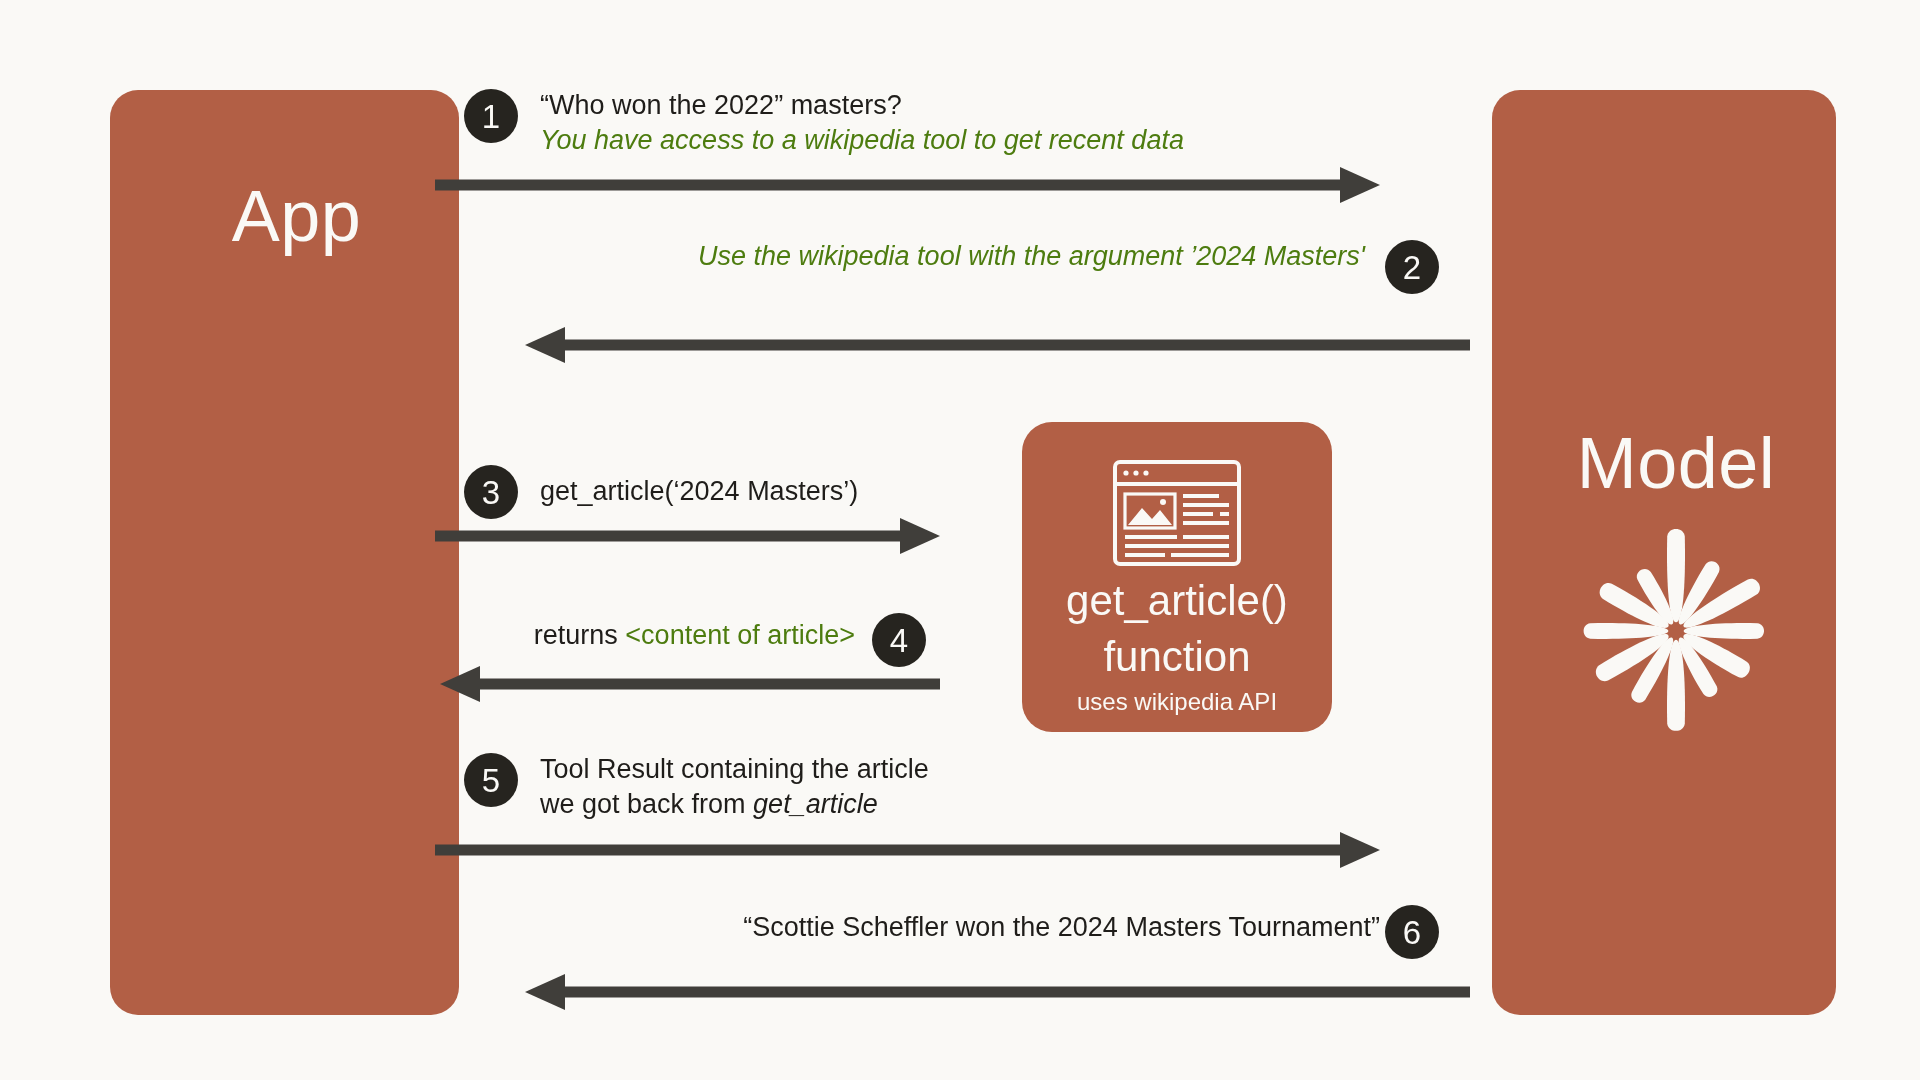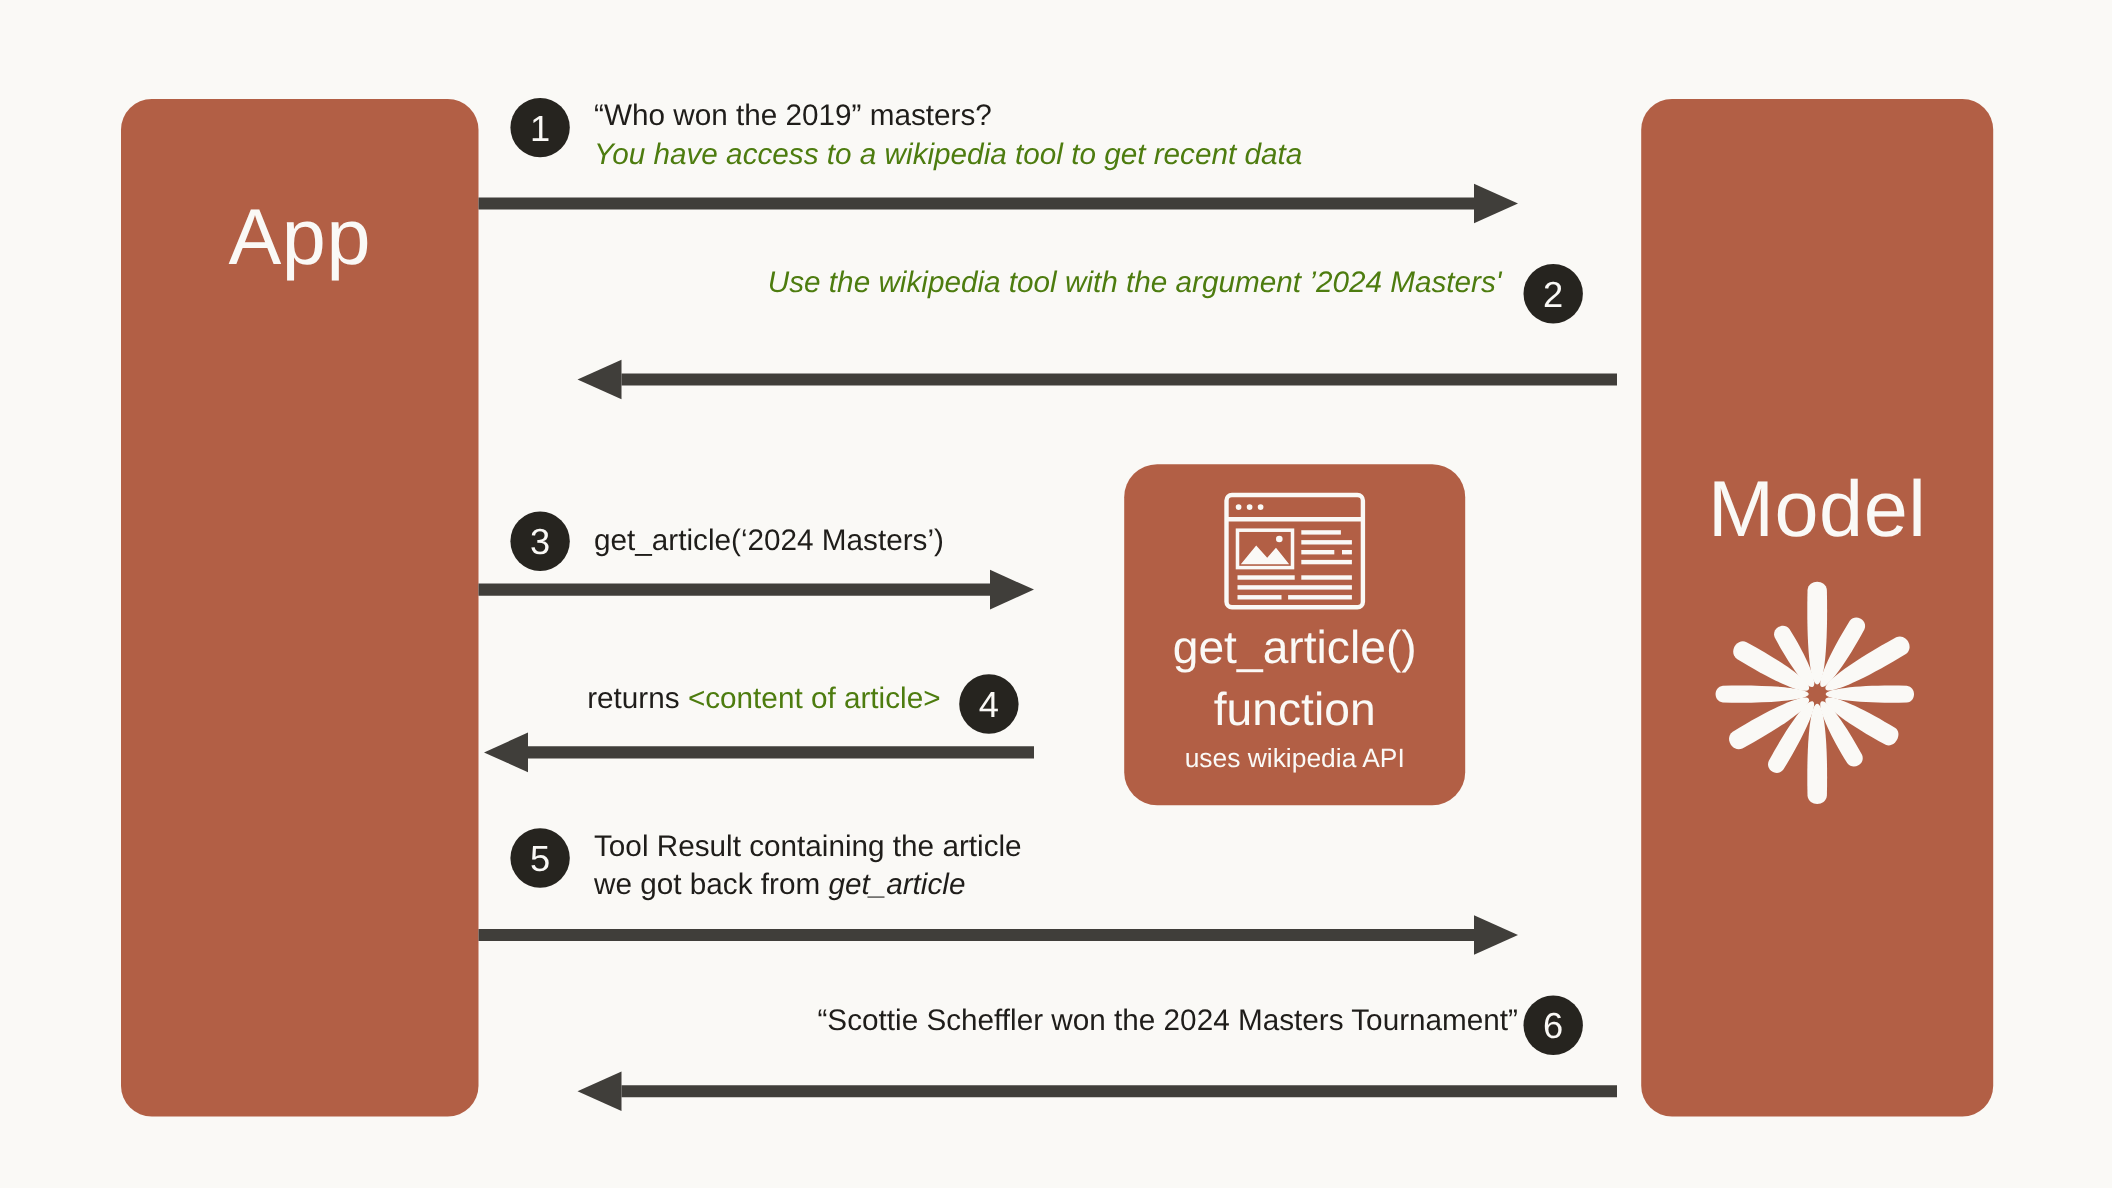--- a/index.html
+++ b/index.html
@@ -21,20 +21,21 @@
     background: #faf9f6;
   }
 
   
   .pillar {
     position: absolute;
     background: #b25f45;
     border-radius: 28px;
     display: flex;
     justify-content: center;
+    padding-left: 24px;
   }
   .pillar-label {
     color: #faf9f6;
     font-size: 72px;
     font-weight: 400;
     letter-spacing: 0.5px;
     line-height: 1;
     white-space: nowrap;
   }
   #pillar-app {
@@ -107,21 +108,21 @@
     left: 1022px;
     top: 422px;
     width: 310px;
     height: 310px;
     background: #b25f45;
     border-radius: 30px;
     display: flex;
     flex-direction: column;
     align-items: center;
     justify-content: flex-start;
-    padding-top: 24px;
+    padding-top: 36px;
     box-sizing: border-box;
   }
   .fn-icon { width: 132px; height: 110px; }
   .fn-title {
     color: #faf9f6;
     font-size: 42px;
     line-height: 1.1;
     text-align: center;
     margin-top: 10px;
     white-space: nowrap;
@@ -251,21 +252,21 @@
     <path d="M905 2 L945 20 L905 38 Z" fill="#403e3a"></path>
   </svg>
 
   <svg class="arrow-svg" style="left:520px; top:972px; width:950px; height:40px;" aria-hidden="true">
     <line x1="45" y1="20" x2="950" y2="20" stroke="#403e3a" stroke-width="11"></line>
     <path d="M45 2 L5 20 L45 38 Z" fill="#403e3a"></path>
   </svg>
 
   <div class="badge" style="left:464px; top:89px;">1</div>
   <div class="msg" style="left:540px; top:88px;">
-    <div>“Who won the 2019” masters?</div>
+    <div>“Who won the 2022” masters?</div>
     <div class="accent">You have access to a wikipedia tool to get recent data</div>
   </div>
 
   <div class="badge" style="left:1385px; top:240px;">2</div>
   <div class="msg right" style="left:0px; top:239px; width:1365px;">
     <div class="accent">Use the wikipedia tool with the argument ’2024 Masters'</div>
   </div>
 
   <div class="badge" style="left:464px; top:465px;">3</div>
   <div class="msg" style="left:540px; top:474px;">

